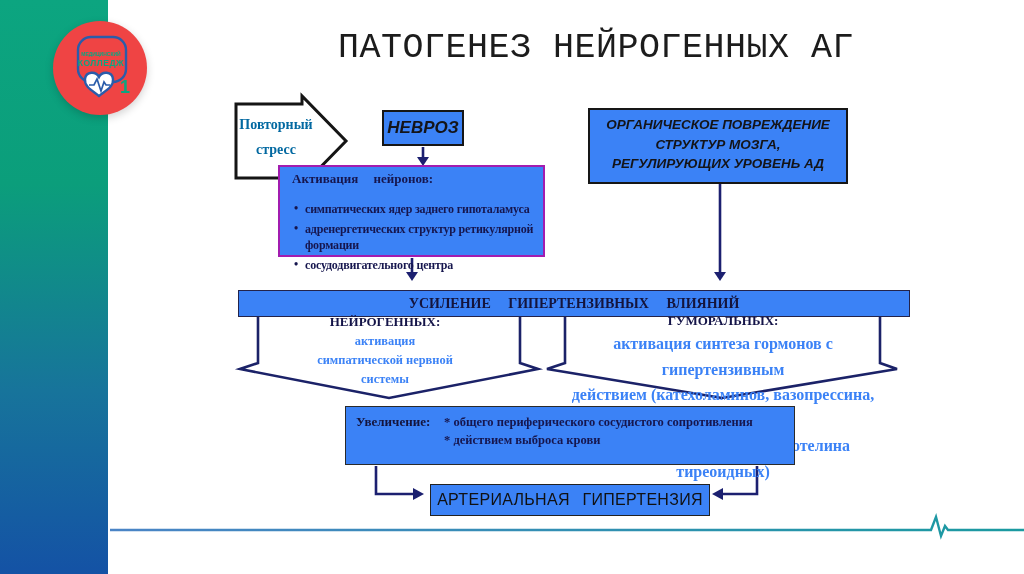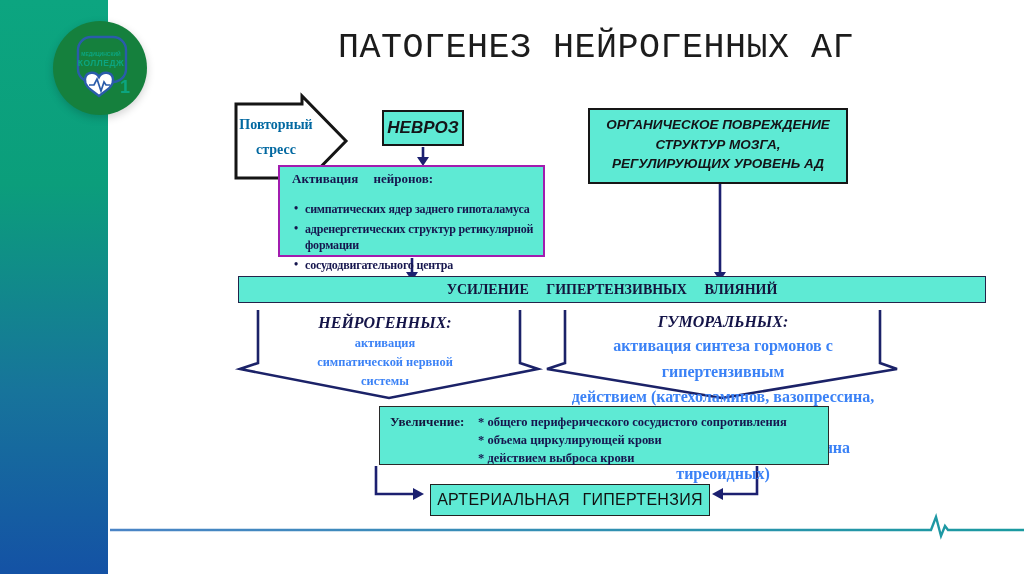--- a/index.html
+++ b/index.html
@@ -7,30 +7,30 @@
     position:relative; width:1024px; height:574px; background:#ffffff;
     overflow:hidden; font-family:"Liberation Serif", serif;
   }
   
   .sidebar {
     position:absolute; left:0; top:0; width:108px; height:574px;
     background:linear-gradient(180deg,#0ca580 0%,#0b9e7b 32%,#17749b 68%,#1452a5 100%);
   }
   .logo-circle {
     position:absolute; left:53px; top:21px; width:94px; height:94px;
-    background:#15803d; border-radius:50%;
+    background:#ef4444; border-radius:50%;
     box-shadow:0 3px 8px rgba(0,0,0,.18);
   }
   .title {
     position:absolute; left:168px; top:28px; width:856px; height:44px;
     font-family:Liberation Mono, monospace; font-size:35px; font-weight:400;
     color:#1c1c1c; text-align:center; letter-spacing:.5px; white-space:nowrap;
   }
   .abs { position:absolute; }
-  .box { position:absolute; background:#5eead4; box-sizing:border-box; }
+  .box { position:absolute; background:#3b82f6; box-sizing:border-box; }
   .sans-italic {
     font-family:"Liberation Sans", sans-serif; font-style:italic; font-weight:bold;
     color:#141418; text-align:center;
   }
   .pre { white-space:pre-line; }
   
   .stress-label {
     left:234px; top:112px; width:84px; text-align:center;
     font-size:14px; line-height:1.8; color:#0369a1; font-weight:bold;
   }
@@ -44,32 +44,32 @@
   .activation { left:278px; top:165px; width:267px; height:92px; border:2px solid #a21caf;
     padding:4px 0 0 12px; }
   .activation .hdr { font-size:13px; font-weight:bold; color:#16164e; word-spacing:12px; }
   .activation ul { margin:14px 0 0 2px; padding:0; list-style:none; }
   .activation li {
     font-size:12px; font-weight:bold; color:#16164e; line-height:1.38;
     letter-spacing:-0.2px; padding-left:11px; position:relative; margin-top:3px;
   }
   .activation li::before { content:"•"; position:absolute; left:0; top:-1px; }
   
-  .ampbar { left:238px; top:276px; width:748px; height:27px; border:1.8px solid #23234a;
+  .ampbar { left:238px; top:290px; width:672px; height:27px; border:1.8px solid #23234a;
     display:flex; align-items:center; justify-content:center;
     font-size:14px; font-weight:bold; color:#14143c; word-spacing:14px; }
   
   .neuro-text { left:256px; top:314px; width:258px; text-align:center; }
   .humoral-text { left:562px; top:313px; width:322px; text-align:center; }
-  .shape-title { font-size:16px; font-weight:bold; color:#141448;font-style:italic; }
+  .shape-title { font-size:13px; font-weight:bold; color:#141448; }
   .shape-body { font-size:12.4px; font-weight:bold; color:#3b82f6; line-height:1.55; margin-top:2px; }
   .humoral-text .shape-body { font-size:16px; line-height:1.6; }
   
   .increase { left:345px; top:406px; width:450px; height:59px; border:1.8px solid #2a2a2a;
-    display:flex; padding:7px 0 0 10px;margin-left:34px; }
+    display:flex; padding:7px 0 0 10px; }
   .increase .lbl { font-size:13px; font-weight:bold; color:#14143c; width:78px; }
   .increase .items { margin-left:10px; }
   .increase .items div { font-size:12.5px; font-weight:bold; color:#16164e; line-height:1.42; }
   
   .result { left:430px; top:484px; width:280px; height:32px; border:1.8px solid #222;
     display:flex; align-items:center; justify-content:center;
     font-family:"Liberation Sans", sans-serif; font-weight:normal; font-size:16px;
     color:#111; word-spacing:8px; letter-spacing:.3px; }
   svg.layer { position:absolute; left:0; top:0; pointer-events:none; }
 </style>
@@ -155,20 +155,19 @@
     <div class="shape-title">ГУМОРАЛЬНЫХ:</div>
     <div class="shape-body pre">активация синтеза гормонов с гипертензивным
 действием (катехоламинов, вазопрессина, АКТГ,
 минералокортикоидов, эндотелина тиреоидных)</div>
   </div>
 
   <div class="box increase">
     <div class="lbl">Увеличение:</div>
     <div class="items">
       <div>* общего периферического сосудистого сопротивления</div>
-      <div>* объема циркулирующей крови</div>
       <div>* действием выброса крови</div>
     </div>
   </div>
 
   <div class="box result">АРТЕРИАЛЬНАЯ ГИПЕРТЕНЗИЯ</div>
 
 </div>
 
 </body></html>

